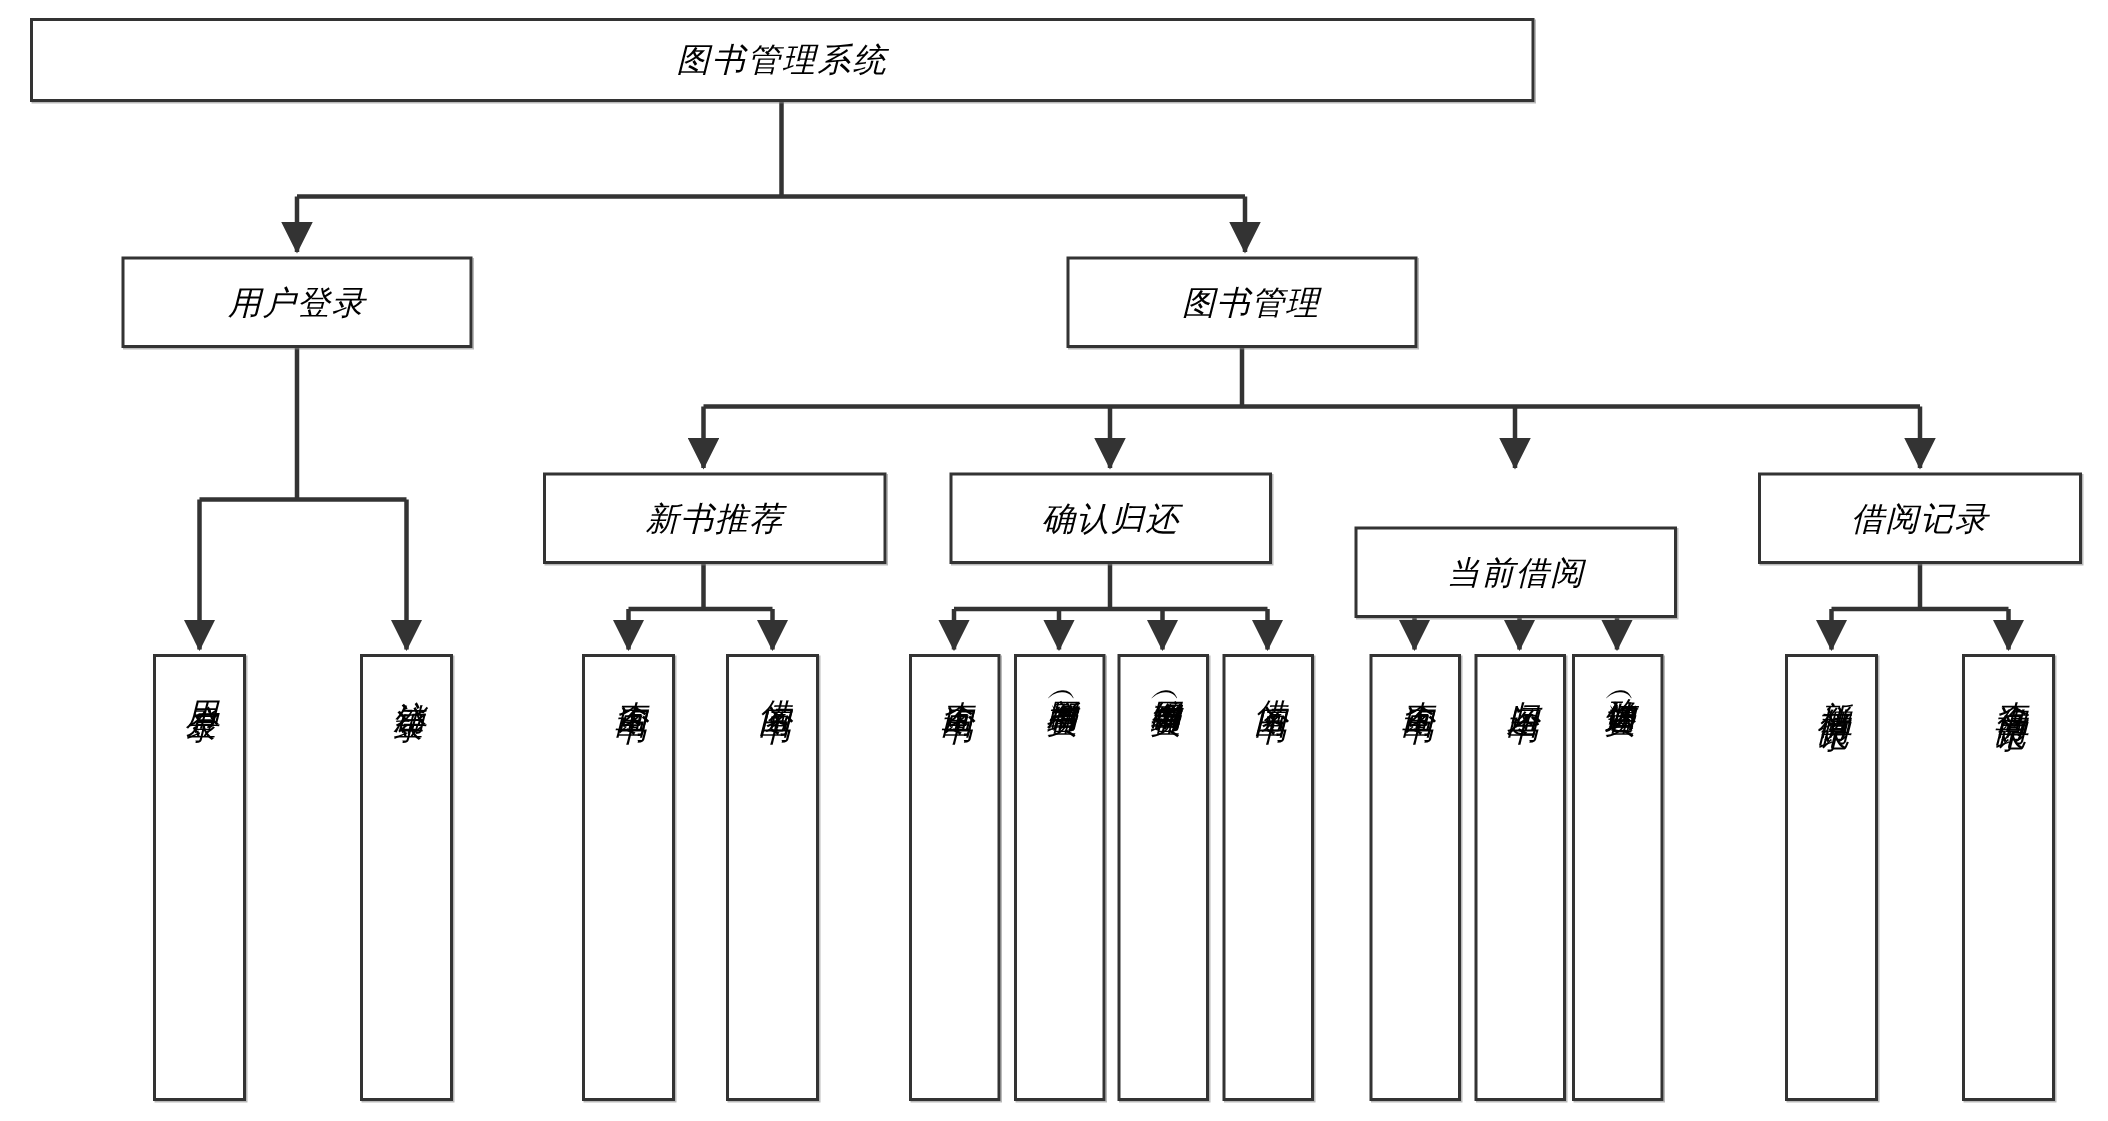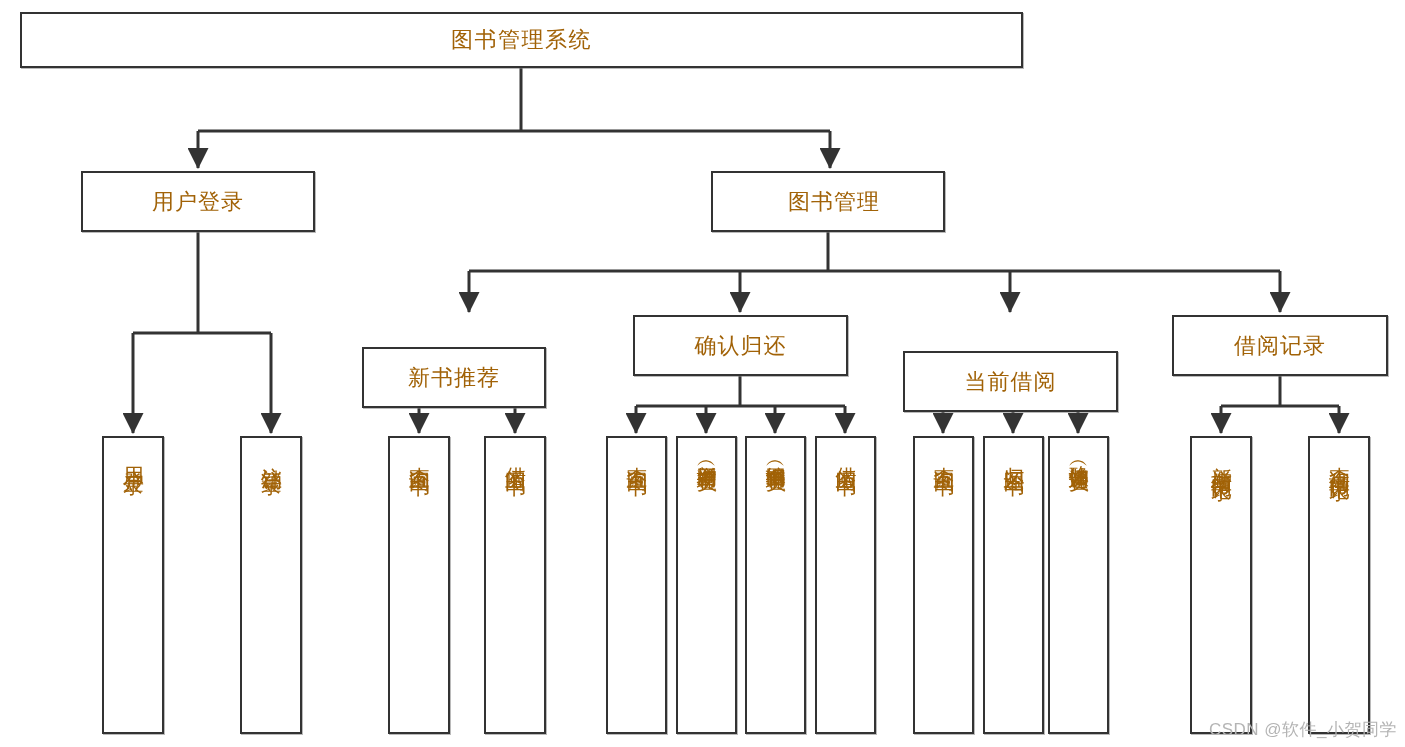--- a/index.html
+++ b/index.html
@@ -28,24 +28,25 @@
     position: absolute;
     box-sizing: border-box;
     border: 2px solid #333333;
     background: #ffffff;
     display: flex;
     align-items: center;
     justify-content: center;
     box-shadow: 1px 1px 0 0 rgba(130,130,130,0.55);
   }
   .node .label {
-    color: #a16207;
+    color: #000000;
     line-height: 1.18;
     text-align: center;
     white-space: nowrap;
+    font-style: italic;
   }
   .node.horiz .label {
     font-size: 22px;
     letter-spacing: 1px;
   }
   .node.root .label {
     font-size: 22px;
     letter-spacing: 1.5px;
   }
   .node.vert {
@@ -130,21 +131,21 @@
   <div id="nodes-layer">
       <div class="node horiz root" style="left: 20px; top: 12px; width: 1003px; height: 56px;">
         <span class="label">图书管理系统</span>
       </div>
       <div class="node horiz" style="left: 81px; top: 171px; width: 234px; height: 61px;">
         <span class="label">用户登录</span>
       </div>
       <div class="node horiz" style="left: 711px; top: 171px; width: 234px; height: 61px; padding-left: 12px;">
         <span class="label">图书管理</span>
       </div>
-      <div class="node horiz" style="left: 362px; top: 315px; width: 184px; height: 61px; margin-top: 32px;">
+      <div class="node horiz" style="left: 362px; top: 315px; width: 229px; height: 61px;">
         <span class="label">新书推荐</span>
       </div>
       <div class="node horiz" style="left: 633px; top: 315px; width: 215px; height: 61px;">
         <span class="label">确认归还</span>
       </div>
       <div class="node horiz" style="left: 903px; top: 315px; width: 215px; height: 61px; margin-top: 36px;">
         <span class="label">当前借阅</span>
       </div>
       <div class="node horiz" style="left: 1172px; top: 315px; width: 216px; height: 61px;">
         <span class="label">借阅记录</span>
@@ -183,14 +184,13 @@
         <span class="label">确认归还（管理员）</span>
       </div>
       <div class="node vert" style="left: 1190px; top: 436px; width: 62px; height: 298px;">
         <span class="label">新增借阅记录</span>
       </div>
       <div class="node vert" style="left: 1308px; top: 436px; width: 62px; height: 298px;">
         <span class="label">查询借阅记录</span>
       </div>
     </div>
 
-  <div class="watermark">CSDN @软件_小贺同学</div>
 </div>
 
 </body></html>

